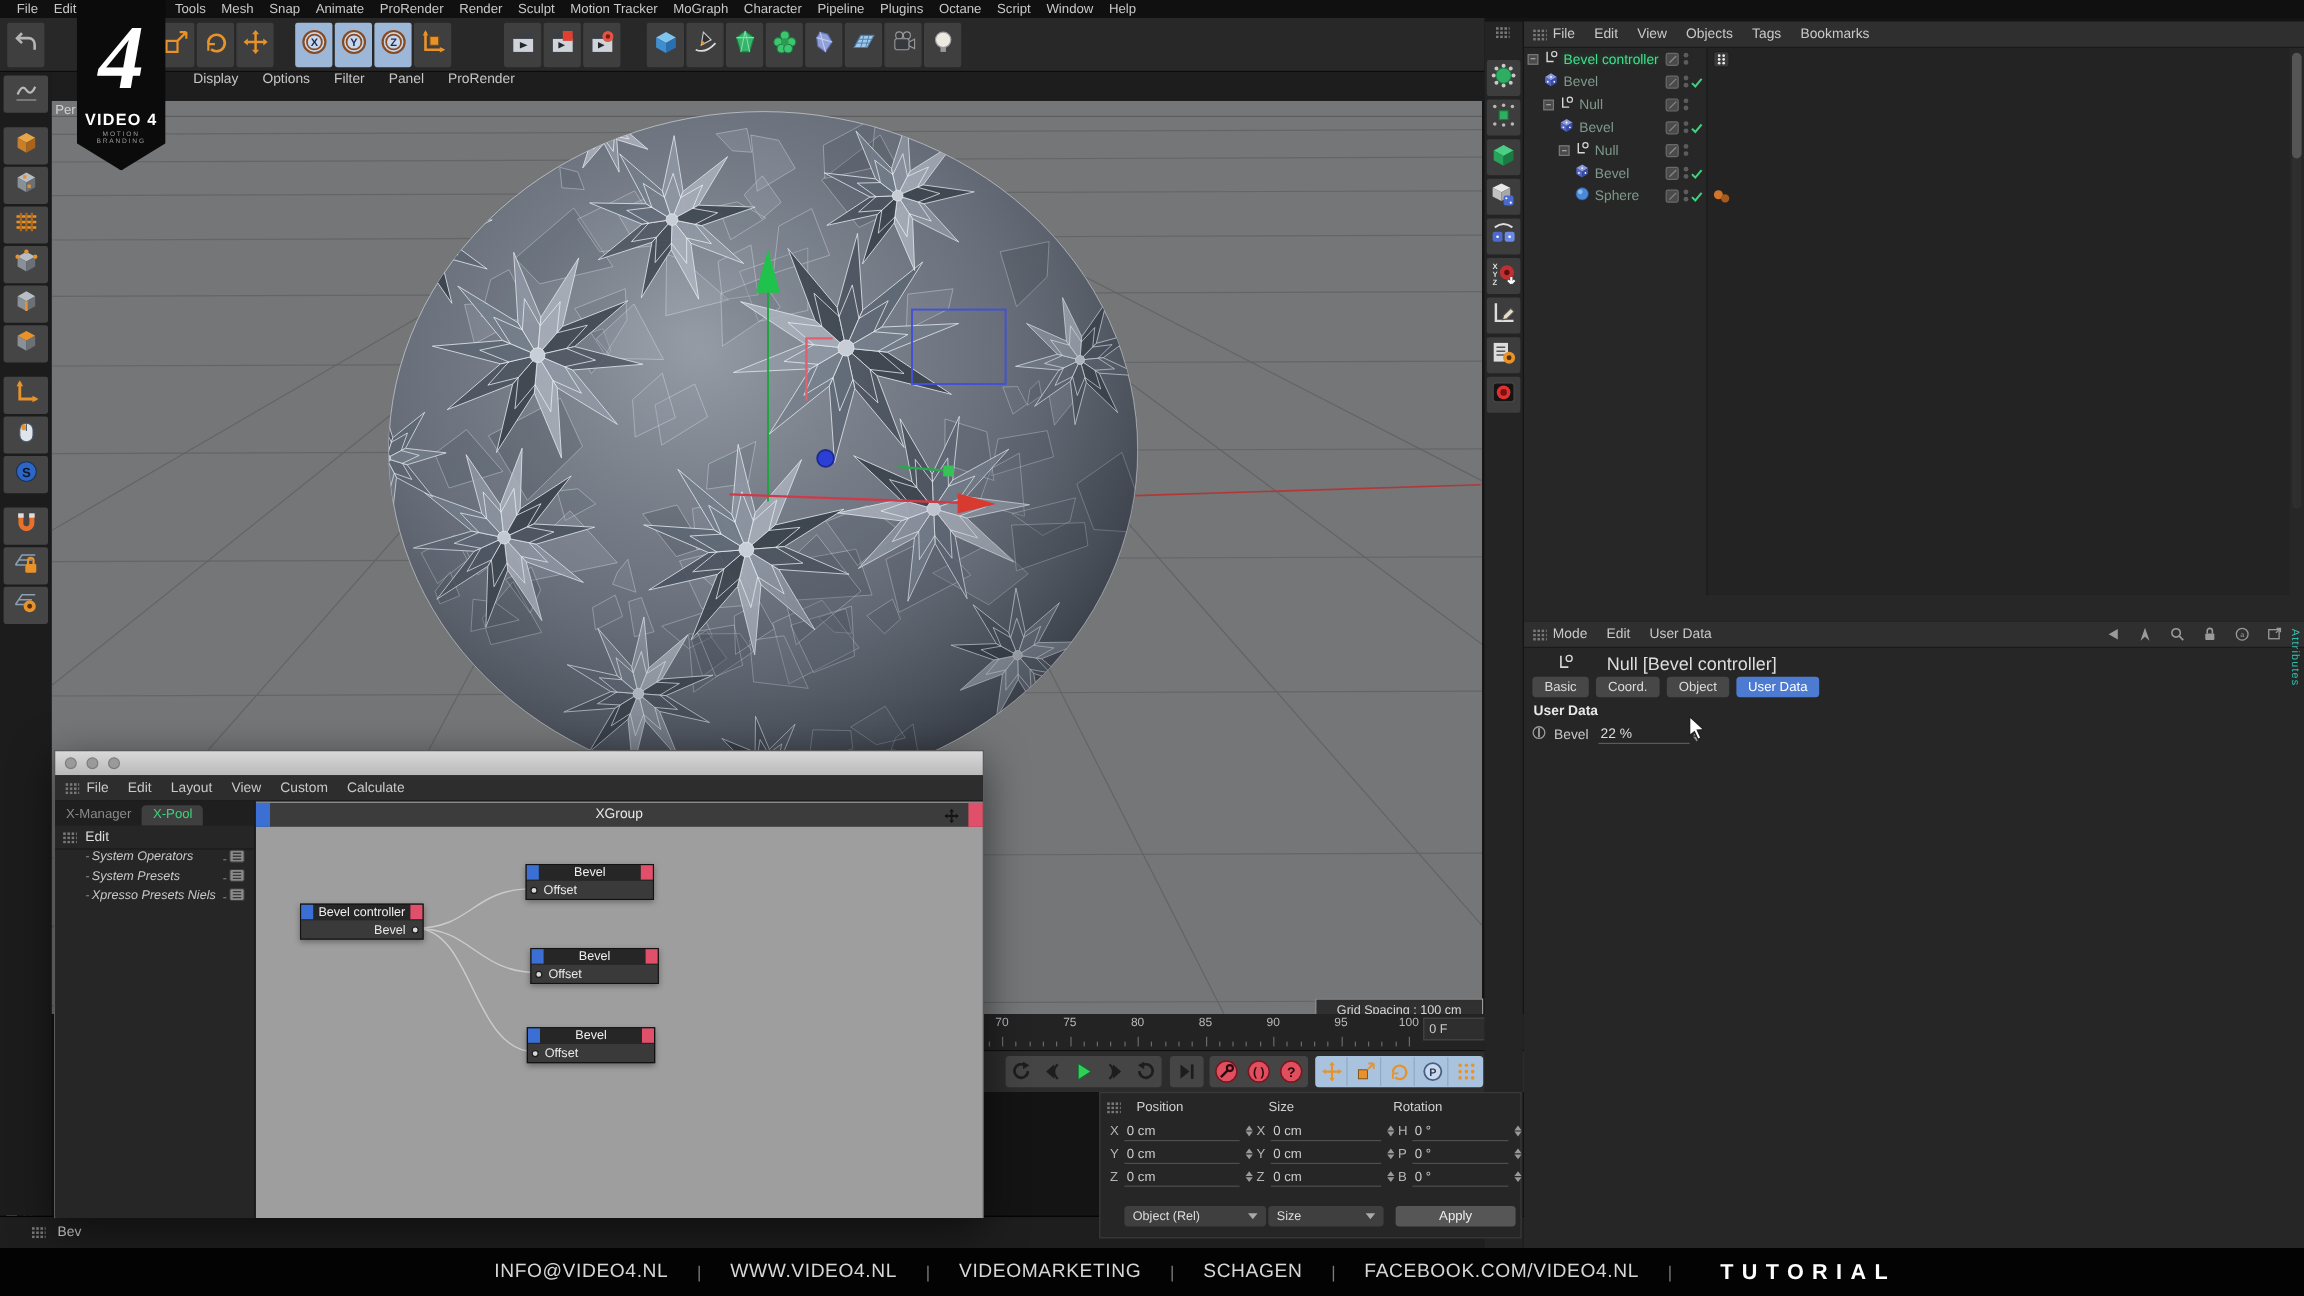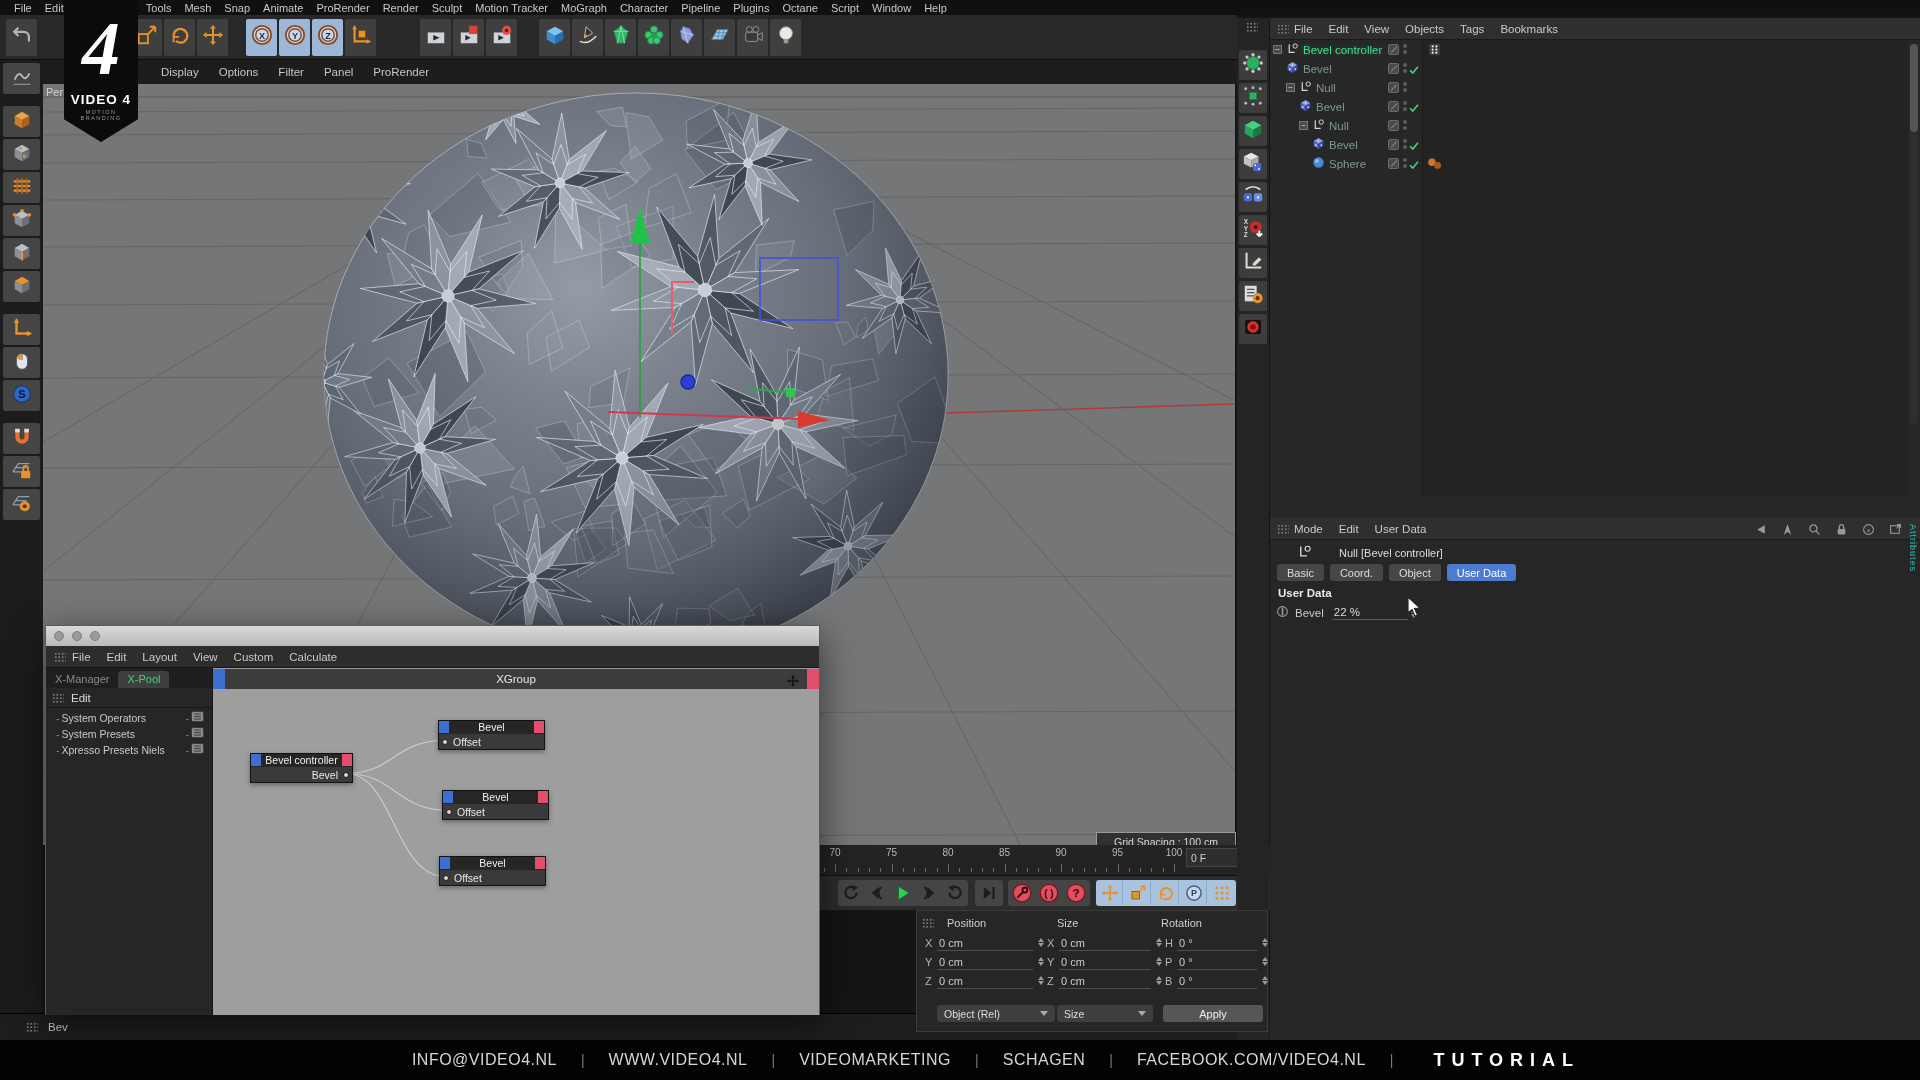--- a/index.html
+++ b/index.html
@@ -21,21 +21,21 @@
   
   #toolbar { position:absolute; left:0; top:15px; width:1237px; height:45px; background:#282828;
              border-bottom:1px solid #0c0c0c; display:flex; align-items:center; padding-left:6px; z-index:5; }
   .tool-tile { width:31px; height:37px; background:#3f3f3f; border-radius:2px; margin-right:2px;
                display:flex; align-items:center; justify-content:center; }
   .tool-tile.blue { background:#9db7d8; }
   .tgap { height:1px; }
 
   
   #vp-menu { position:absolute; left:43px; top:60px; width:1194px; height:24px; background:#1d1d1d;
-             display:flex; align-items:center; gap:20px; padding-left:118px; z-index:2; }
+             display:flex; gap:20px; padding-left:118px; z-index:2; }
   .vp-menu-item { font-size:11.5px; color:#c6c6c6; }
   #viewport { position:absolute; left:43px; top:84px; width:1192px; height:761px; background:#737576; z-index:1; }
   #per-label { position:absolute; left:3px; top:2px; font-size:11px; color:#d2d2d2; z-index:2; }
   #grid-label { position:absolute; left:1053px; top:748px; width:140px; height:19px; background:rgba(42,42,42,.92);
                 border:1px solid #9a9a9a; color:#d8d8d8; font-size:10.5px; display:flex; align-items:center;
                 justify-content:center; z-index:3; }
 
   
   #left-col { position:absolute; left:0; top:60px; width:43px; height:953px; background:#1c1c1c; z-index:4; }
   .side-tile { width:37px; height:31px; background:#454545; border-radius:2px; margin:0 0 2px 3px;
@@ -73,21 +73,21 @@
   #om-divider { position:absolute; left:152px; top:0; width:1px; height:456px; background:#1a1a1a; }
   #om-right-shade { position:absolute; left:153px; top:0; width:485px; height:456px; background:#232323; z-index:-1; }
   #om-scroll { position:absolute; right:2px; top:26px; width:8px; height:380px; background:#2e2e2e; border-radius:4px; }
   #om-scroll i { display:block; width:8px; height:88px; background:#555; border-radius:4px; }
 
   #am-panel { position:absolute; left:1270px; top:518px; width:650px; height:522px; background:#262626; z-index:5; }
   #am-menu { height:22px; background:#2f2f2f; display:flex; align-items:center; gap:16px; padding-left:24px;
              border-bottom:1px solid #1a1a1a; }
   #am-menu-icons { position:absolute; right:18px; top:4px; display:flex; gap:14px; align-items:center; }
   #am-obj { position:absolute; left:6px; top:26px; display:flex; align-items:center; gap:6px; }
-  #am-obj span { font-size:11px; color:#ddd;margin-left:21px; }
+  #am-obj span { font-size:15px; color:#ddd;margin-left:21px; }
   #am-tabs { position:absolute; left:7px; top:46px; display:flex; gap:6px; }
   .am-tab { height:17px; min-width:46px; padding:0 10px; background:#474747; border-radius:3px; color:#ddd;
             font-size:11px; display:flex; align-items:center; justify-content:center; }
   .am-tab.active { background:#4e7bd2; color:#fff; }
   #am-section { position:absolute; left:8px; top:69px; font-size:11.5px; font-weight:bold; color:#e8e8e8; }
   #am-param { position:absolute; left:6px; top:86px; display:flex; align-items:center; }
   #am-param .plabel { font-size:11.5px; color:#c9c9c9; margin:0 8px 0 6px; }
   #am-value { width:76px; font-size:11.5px; color:#ddd; border-bottom:1px solid #5a5a5a; padding:0 2px 1px 2px; }
   #am-side { position:absolute; left:638px; top:6px; writing-mode:vertical-rl; font-size:9px; color:#2cc2b2;
              letter-spacing:1px; }
@@ -135,21 +135,21 @@
   #xp-title { position:absolute; left:0; right:0; text-align:center; font-size:11.5px; color:#3a3a3a; }
   #xp-menu { height:22px; background:#2d2d2d; display:flex; align-items:center; gap:16px; padding-left:26px;
              border-bottom:1px solid #151515; }
   #xp-left { position:absolute; left:0; top:42px; width:167px; height:347px; background:#262626;
              border-right:1px solid #141414; }
   #xp-tabs { height:20px; display:flex; align-items:flex-end; background:#1f1f1f; }
   .xp-tab { font-size:11px; padding:2px 9px 3px 9px; color:#8a8a8a; }
   .xp-tab.active { background:#3f3f3f; border-radius:4px 4px 0 0; color:#3fd17c; }
   #xp-editrow { height:20px; display:flex; align-items:center; gap:7px; padding-left:6px; border-bottom:1px solid #191919; }
   #xp-editrow span { font-size:11.5px; color:#ddd; }
-  .pool-item { position:relative; height:16px; display:flex; align-items:flex-end; padding-left:10px; }
+  .pool-item { position:relative; height:16px; display:flex; align-items:flex-start; padding-left:25px;font-style:italic; }
   .pool-item span { font-size:10.5px; color:#c9c9c9; }
   .pool-item span::before { content:"-"; color:#888; margin-right:2px; }
   #xp-canvas { position:absolute; left:167px; top:42px; width:606px; height:347px; background:#9e9e9e; }
   #xgroup-bar { position:absolute; left:0; top:1px; width:606px; height:20px; background:#3c3c3c;
                 display:flex; align-items:center; }
   #xgroup-blue { width:12px; height:20px; background:#3b6fd4; }
   #xgroup-title { position:absolute; left:0; right:0; text-align:center; font-size:11.5px; color:#e8e8e8; }
   #xgroup-red { position:absolute; right:0; top:0; width:12px; height:20px; background:#e0506a; }
   #xgroup-move { position:absolute; right:20px; top:4px; }
   .xnode { position:absolute; background:#2b2b2b; border:1px solid #121212; box-shadow:0 2px 5px rgba(0,0,0,.35); }

